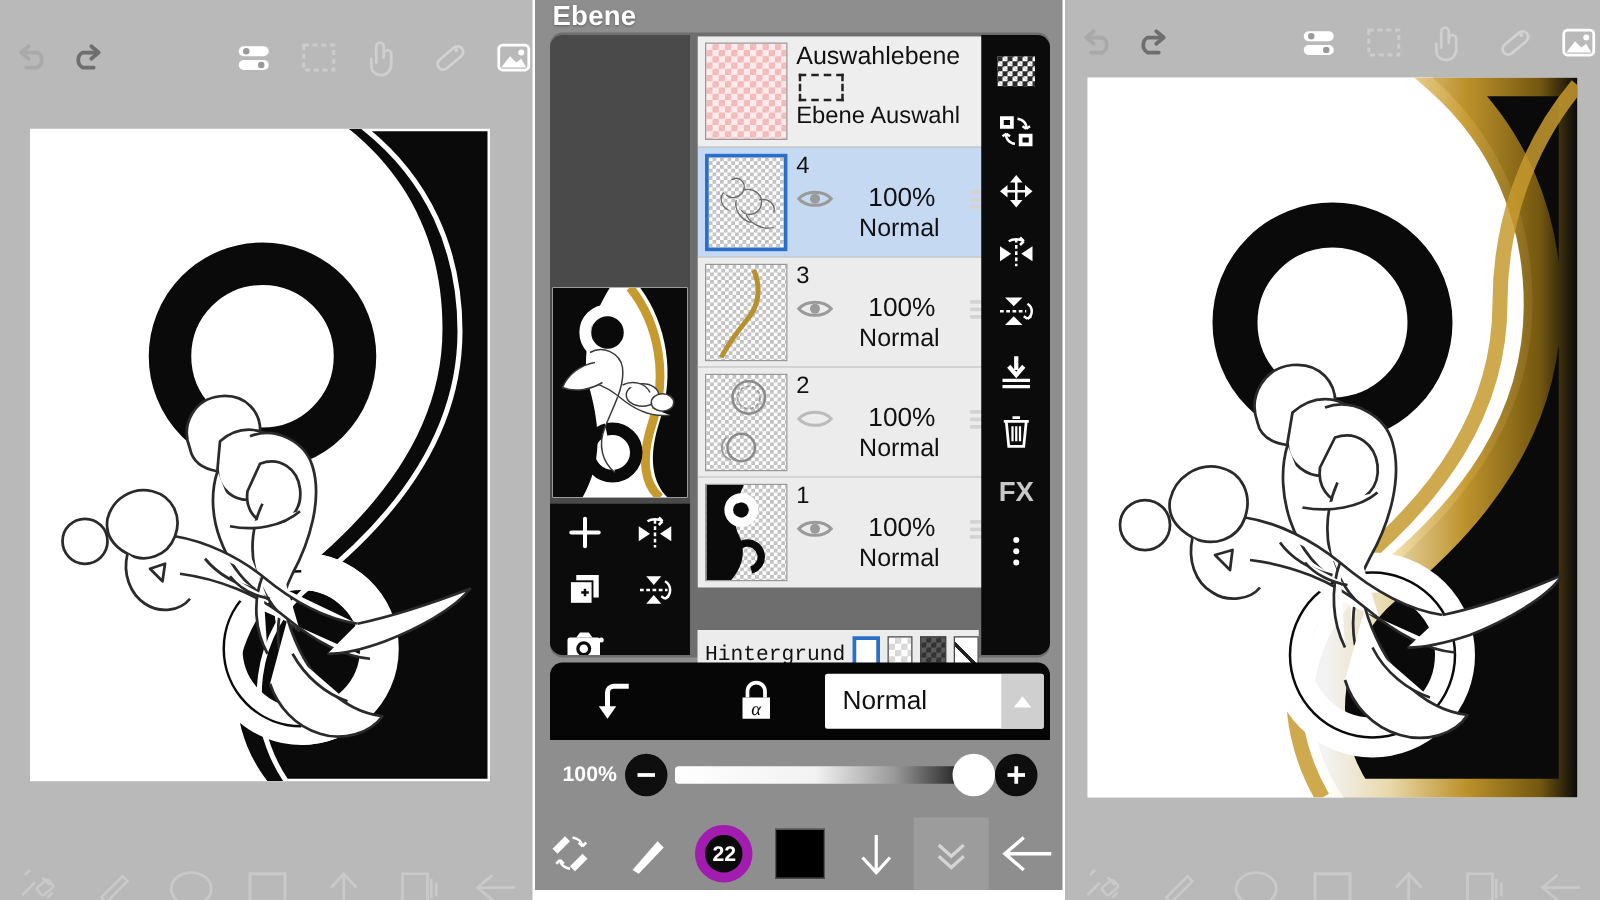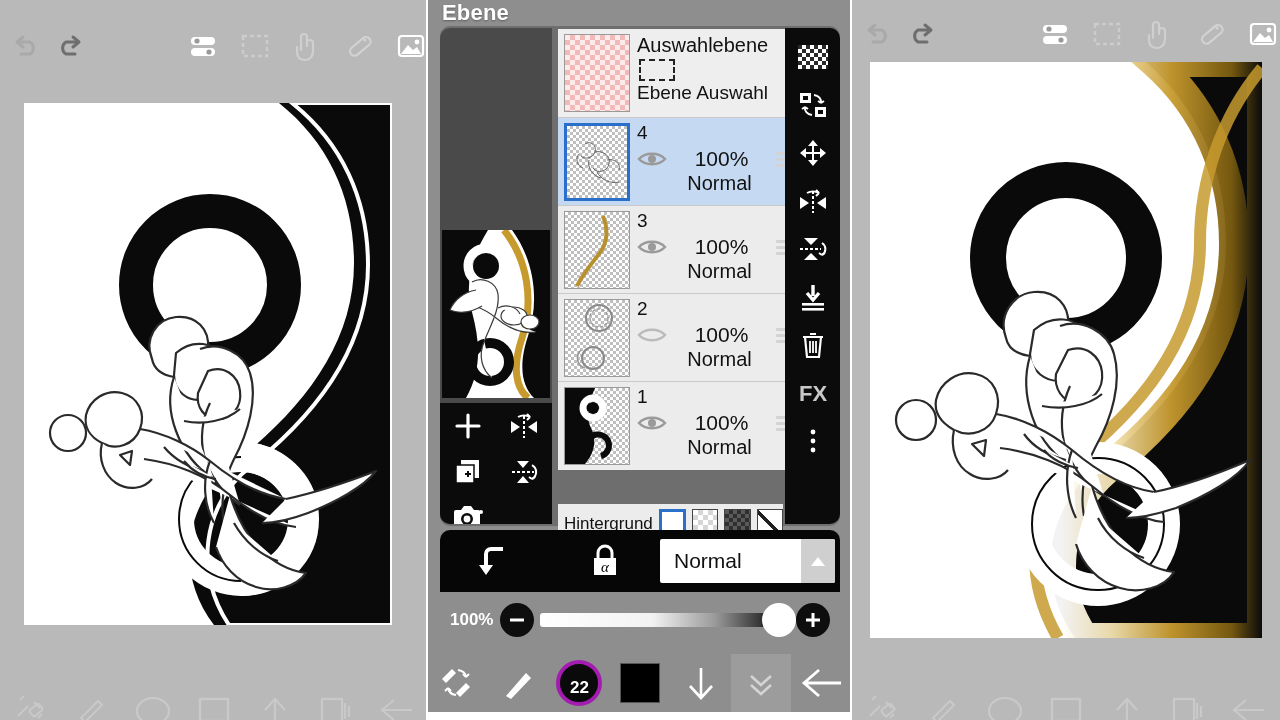--- a/index.html
+++ b/index.html
@@ -123,21 +123,21 @@
 
   .sel-title { font-size: 20px; color: #111; line-height: 22px; }
   .sel-sub { font-size: 19px; color: #111; }
   .sel-dash { width: 36px; height: 22px; border: 2px dashed #222; margin: 3px 0 1px 2px; }
 
   .bg-row {
     position: absolute; left: 118px; top: 478px;
     width: 225px; height: 40px;
     background: #ececec;
     border-radius: 0 0 8px 0;
-    display: flex; align-items: center; padding-left: 6px; gap: 6px;
+    display: flex; align-items: center; padding-left: 6px; gap: 6px; font-family: Liberation Mono, monospace;
   }
   .bg-label { font-size: 17px; color: #111; }
   .sw { width: 30px; height: 30px; border: 1px solid #444; }
   .sw.active { border: 3px solid #2a6fc9; }
 
   
   .right-col {
     position: absolute; left: 345px; top: 2px;
     width: 55px; height: 496px;
     background: #0b0b0b;
@@ -189,21 +189,21 @@
 
   .mid-bottombar {
     position: absolute; left: 0; right: 0; bottom: 8px;
     height: 58px; background: #8e8e8e;
     display: flex; align-items: center;
   }
   .mb-btn { flex: 1; height: 58px; display: flex; align-items: center; justify-content: center; }
   .mb-btn.hl { background: #9c9c9c; }
   .brush-size {
     width: 46px; height: 46px; border-radius: 50%;
-    background: #0a0a0a; border: 4px solid #a21caf;
+    background: #0a0a0a; border: 8px solid #a21caf;
     display: flex; align-items: flex-end; justify-content: center;
     color: #ffffff; font-size: 17px; font-weight: bold;
     padding-bottom: 4px;
   }
   .color-chip { width: 40px; height: 40px; background: #000; border: 1px solid #555; }
 
   .mid-footer { position: absolute; left:0; right:0; bottom:0; height:8px; background:#ffffff; }
 
   
   .checker-light {

